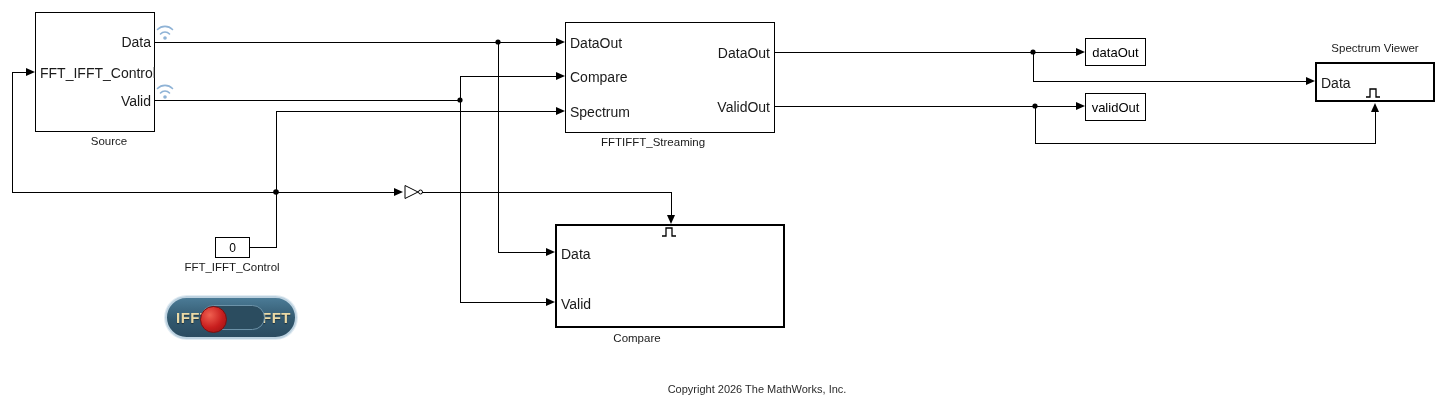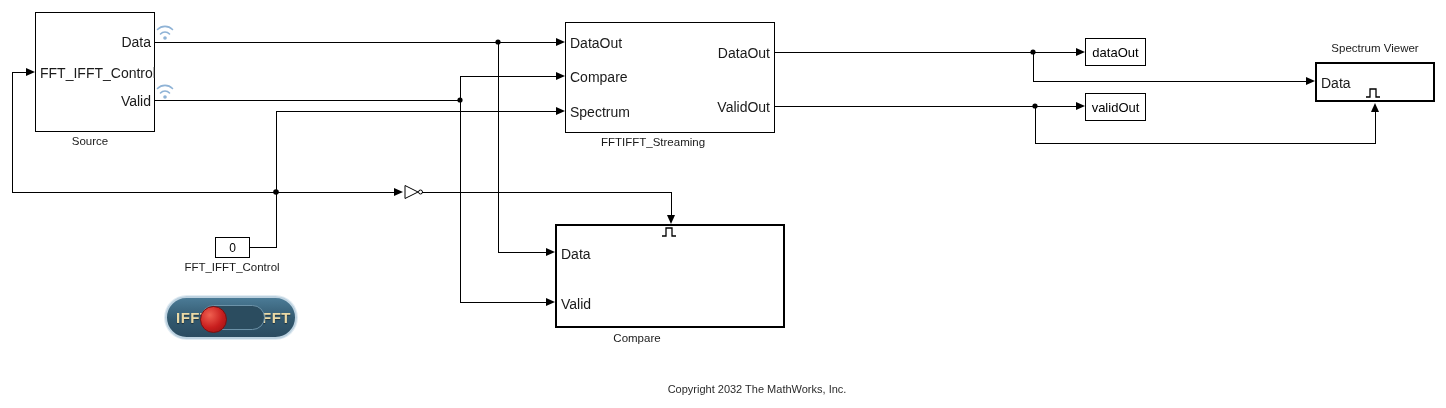--- a/index.html
+++ b/index.html
@@ -57,21 +57,21 @@
 </head>
 <body>
 
 <div class="canvas">
 
   <div class="block" style="left:35px;top:12px;width:120px;height:120px;">
     <span class="port-label" style="left:4px;top:54px;">FFT_IFFT_Control</span>
     <span class="port-label" style="right:3px;top:23px;">Data</span>
     <span class="port-label" style="right:3px;top:82px;">Valid</span>
   </div>
-  <div class="caption" style="left:30px;top:135px;width:120px;">Source</div>
+  <div class="caption" style="left:49px;top:135px;width:120px;">Source</div>
 
   <div class="block" style="left:565px;top:22px;width:210px;height:111px;">
     <span class="port-label" style="left:4px;top:14px;">DataOut</span>
     <span class="port-label" style="left:4px;top:48px;">Compare</span>
     <span class="port-label" style="left:4px;top:83px;">Spectrum</span>
     <span class="port-label" style="right:4px;top:24px;">DataOut</span>
     <span class="port-label" style="right:4px;top:78px;">ValidOut</span>
   </div>
   <div class="caption" style="left:548px;top:136px;width:210px;text-align:center;">FFTIFFT_Streaming</div>
 
@@ -162,14 +162,14 @@
     </g>
   </svg>
 
   <div class="toggle">
     <span class="toggle-label left">IFFT</span>
     <span class="toggle-label right">FFT</span>
     <div class="toggle-groove"></div>
     <div class="toggle-knob"></div>
   </div>
 
-  <div class="copyright">Copyright 2032 The MathWorks, Inc.</div>
+  <div class="copyright">Copyright 2026 The MathWorks, Inc.</div>
 </div>
 
 </body></html>

